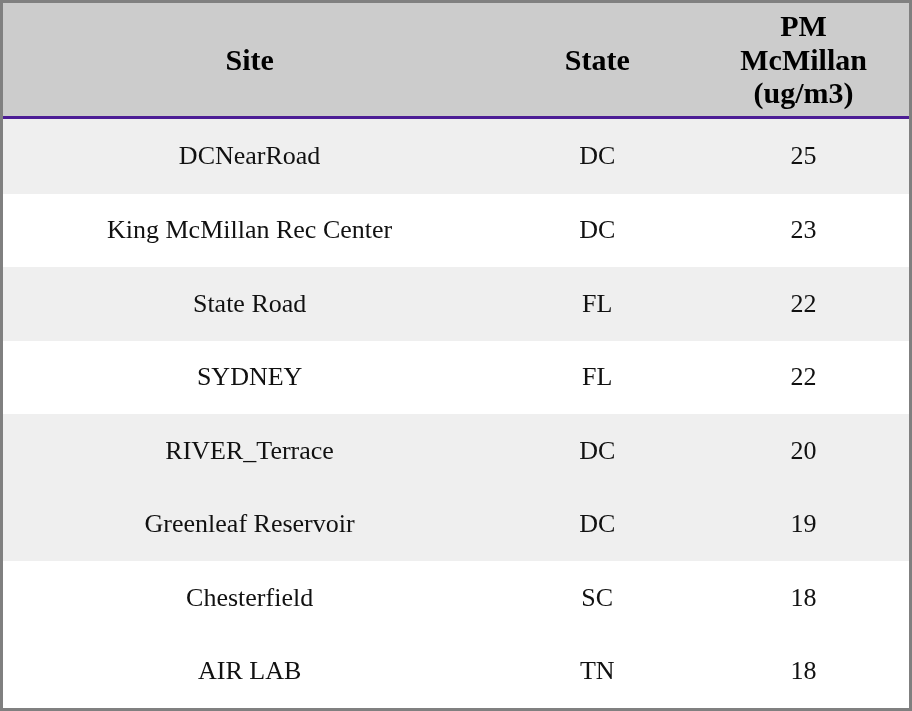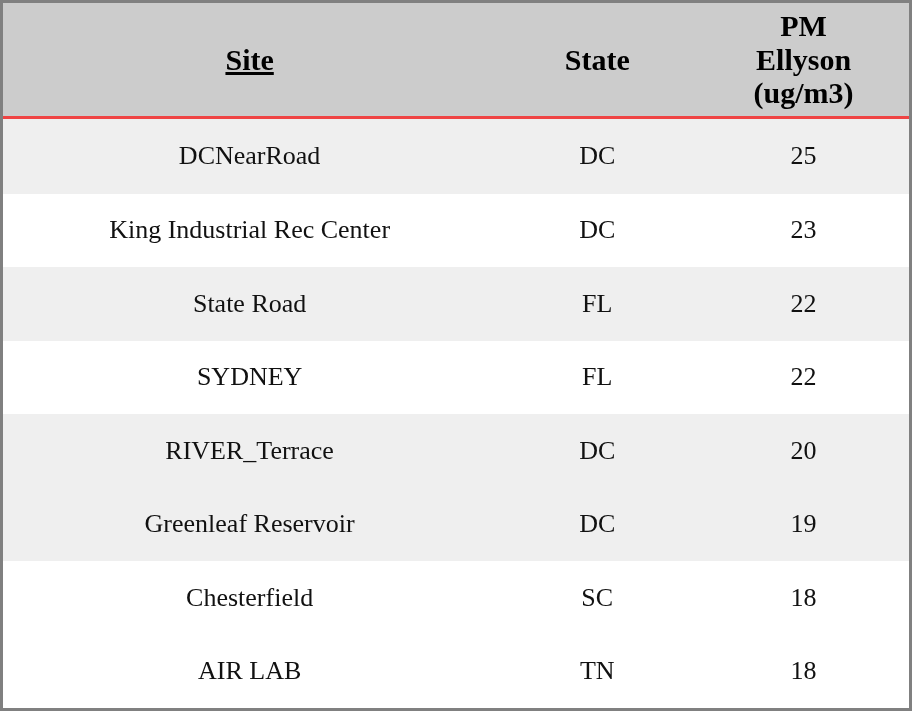--- a/index.html
+++ b/index.html
@@ -29,23 +29,23 @@
   thead th {
     background: #cccccc;
     color: #000000;
     font-family: "Liberation Serif", serif;
     font-weight: bold;
     font-size: 30px;
     line-height: 1.12;
     text-align: center;
     vertical-align: middle;
     padding: 6px 4px;
-    border-bottom: 3px solid #ef4444;
+    border-bottom: 3px solid #4c1d95;
   }
-  thead th.col-site { width: 55%; text-decoration: underline; }
+  thead th.col-site { width: 55%; }
   thead th.col-state { width: 22%; }
   thead th.col-value { width: 23%; }
   tbody td {
     font-family: "Liberation Serif", serif;
     font-size: 26px;
     color: #111111;
     text-align: center;
     vertical-align: middle;
     padding: 4px 4px;
     border: none;
@@ -61,33 +61,33 @@
 <body>
 
 <div class="table-wrap">
   <table class="data-table">
     <thead>
       <tr>
         <th class="col-site">Site</th>
         <th class="col-state">State</th>
         <th class="col-value">
           <span>PM</span><br>
-          <span>Ellyson</span><br>
+          <span>McMillan</span><br>
           <span>(ug/m3)</span>
         </th>
       </tr>
     </thead>
     <tbody>
       <tr class="row-odd">
         <td>DCNearRoad</td>
         <td>DC</td>
         <td>25</td>
       </tr>
       <tr class="row-even">
-        <td>King Industrial Rec Center</td>
+        <td>King McMillan Rec Center</td>
         <td>DC</td>
         <td>23</td>
       </tr>
       <tr class="row-odd">
         <td>State Road</td>
         <td>FL</td>
         <td>22</td>
       </tr>
       <tr class="row-even">
         <td>SYDNEY</td>

